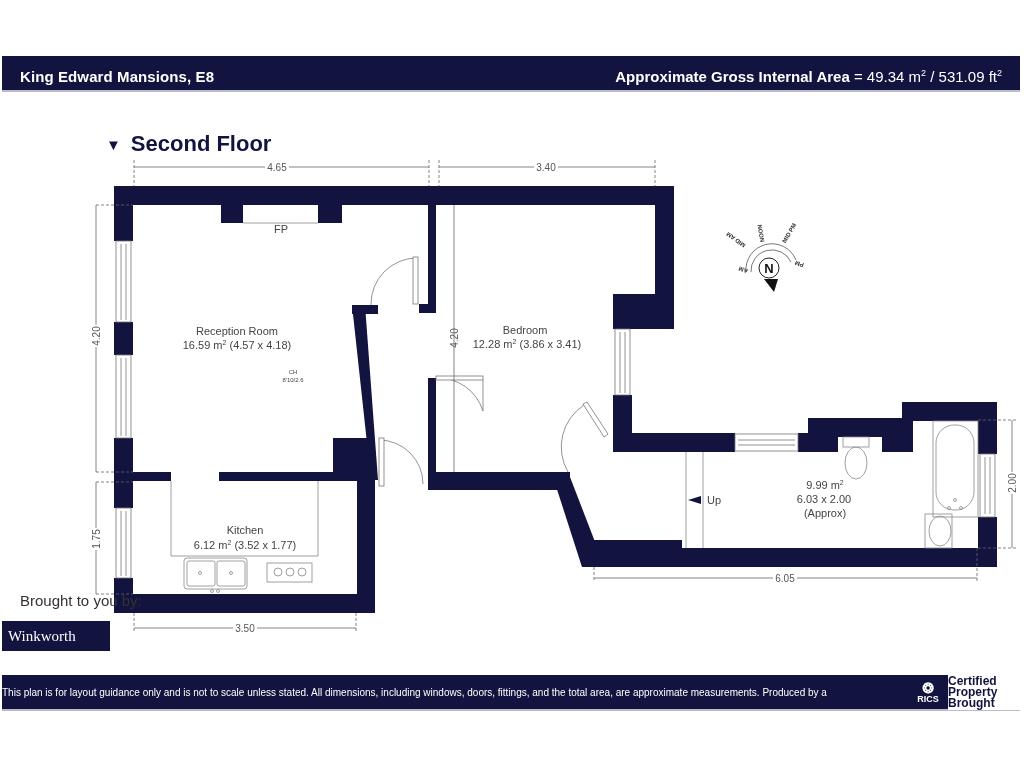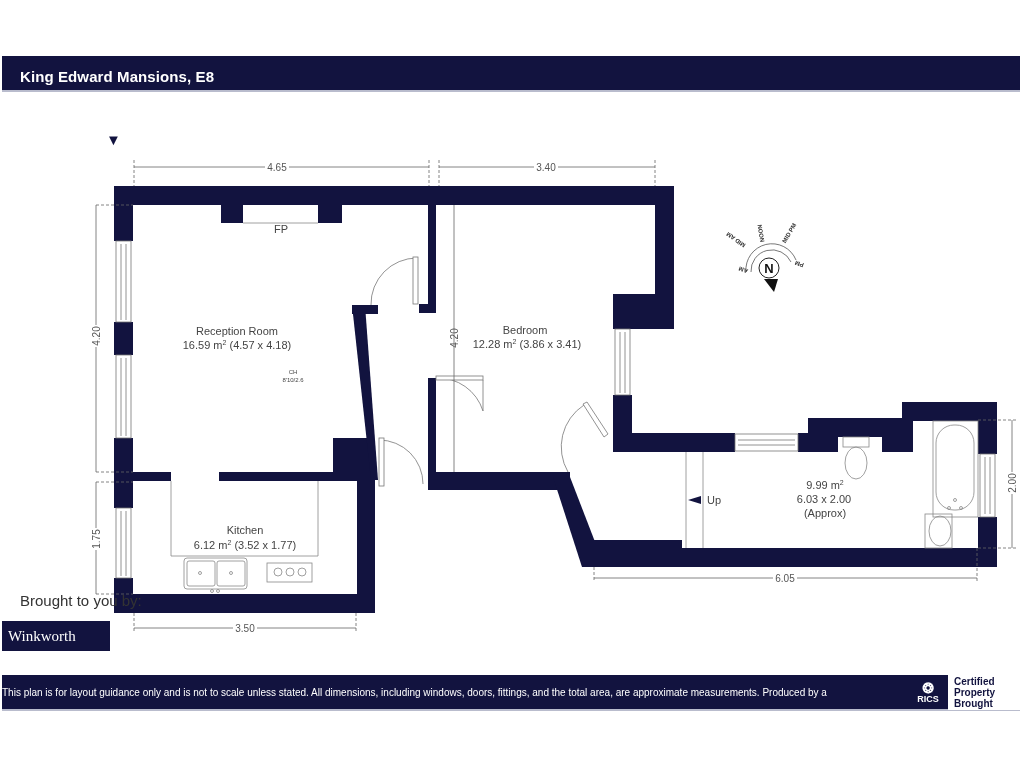--- a/index.html
+++ b/index.html
@@ -11,32 +11,34 @@
   .topbar sup { font-size: 9px; }
   .floor-title { position: absolute; left: 106px; top: 131px; font-size: 22px; font-weight: bold; color: #12133f; display: flex; align-items: center; gap: 10px; }
   .floor-title .tri { font-size: 15px; }
   .plan { position: absolute; left: 0; top: 0; }
   .brought { position: absolute; left: 20px; top: 592px; font-size: 15px; color: #333; }
   .winkworth { position: absolute; left: 2px; top: 614px; width: 108px; height: 30px; background: #12133f; color: #fff; font-family: "Liberation Serif", serif; font-size: 15px; display: flex; align-items: center; padding-left: 6px; box-sizing: border-box; margin-top: 7px; }
   .footer { position: absolute; left: 2px; top: 675px; width: 1018px; height: 36px; background: #12133f; display: flex; align-items: center; box-sizing: border-box; border-bottom: 2px solid #b9bccd; }
   .footer .disclaimer { color: #fff; font-size: 10px; flex: 1; white-space: nowrap; }
   .footer .rics { width: 40px; color: #fff; font-size: 9px; font-weight: bold; text-align: center; line-height: 1; }
   .footer .rics .emblem { font-size: 14px; display: block; }
-  .footer .cert { background: #fff; height: 36px; width: 72px; color: #12133f; font-size: 10px; font-weight: bold; line-height: 11px; display: flex; flex-direction: column; justify-content: center; padding-left: 6px; box-sizing: border-box; }
+  .footer .cert { background: #fff; height: 36px; width: 72px; color: #12133f; font-size: 12px; font-weight: bold; line-height: 11px; display: flex; flex-direction: column; justify-content: center; box-sizing: border-box; }
   svg text { font-family: "Liberation Sans", sans-serif; }
 </style>
 </head>
 <body>
 
 <div class="topbar">
   <span class="title">King Edward Mansions, E8</span>
+  <span class="area"><b>Approximate Gross Internal Area</b><span> = </span><span>49.34 m</span><sup>2</sup><span> / </span><span>531.09 ft</span><sup>2</sup></span>
 </div>
 
 <div class="floor-title">
   <span class="tri">▼</span>
+  <span>Second Floor</span>
 </div>
 
 <svg class="plan" width="1024" height="768" viewBox="0 0 1024 768">
   <g fill="#12133f">
 
     <rect x="114" y="186" width="322" height="19"></rect>
 
     <rect x="436" y="186" width="238" height="19"></rect>
 
     <rect x="221" y="205" width="22" height="18"></rect>

